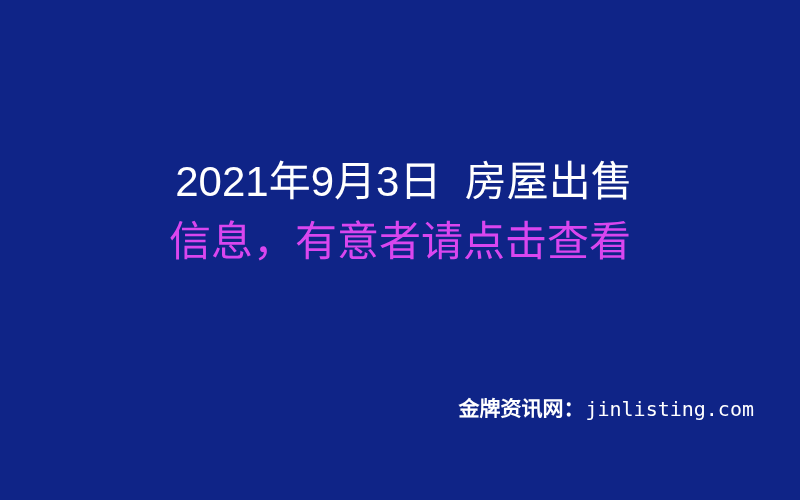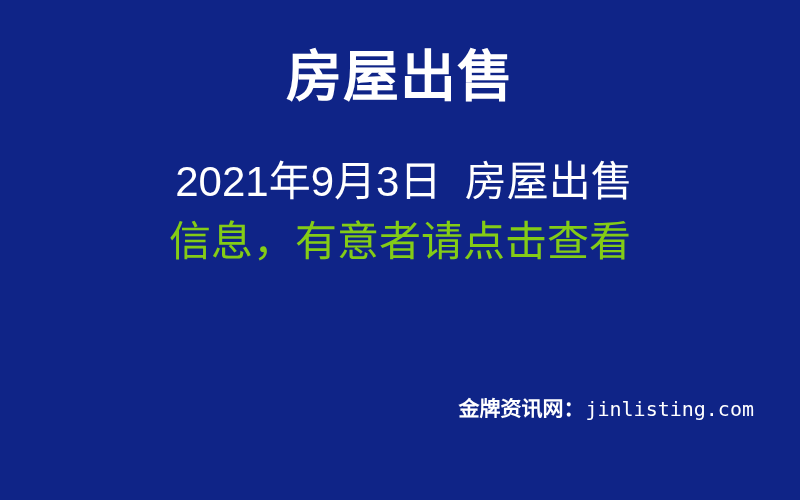--- a/index.html
+++ b/index.html
@@ -86,26 +86,23 @@
     font-weight: 400;
     letter-spacing: 0px;
     margin-left: 1px;
   }
 </style>
 </head>
 <body style="background: rgb(15, 36, 135);">
 
 <div id="poster" style="background: rgb(15, 36, 135);">
 
-  <div class="title-block">
-    <span class="title-text" style="color: rgb(255, 255, 255);">房屋出售</span>
-  </div>
 
   <div class="body-block">
     <span class="body-line" style="color: rgb(255, 255, 255); padding-left: 8px;">2021年9月3日  房屋出售</span>
-    <span class="body-line" style="color: #84cc16;">信息，有意者请点击查看</span>
+    <span class="body-line" style="color: #d946ef;">信息，有意者请点击查看</span>
   </div>
 
   <div class="footer-block">
     <span class="footer-site" style="color: rgb(255, 255, 255);">金牌资讯网：</span><span class="footer-url" style="color: rgb(255, 255, 255);">jinlisting.com</span>
   </div>
 
 </div>
 
 </body></html>

